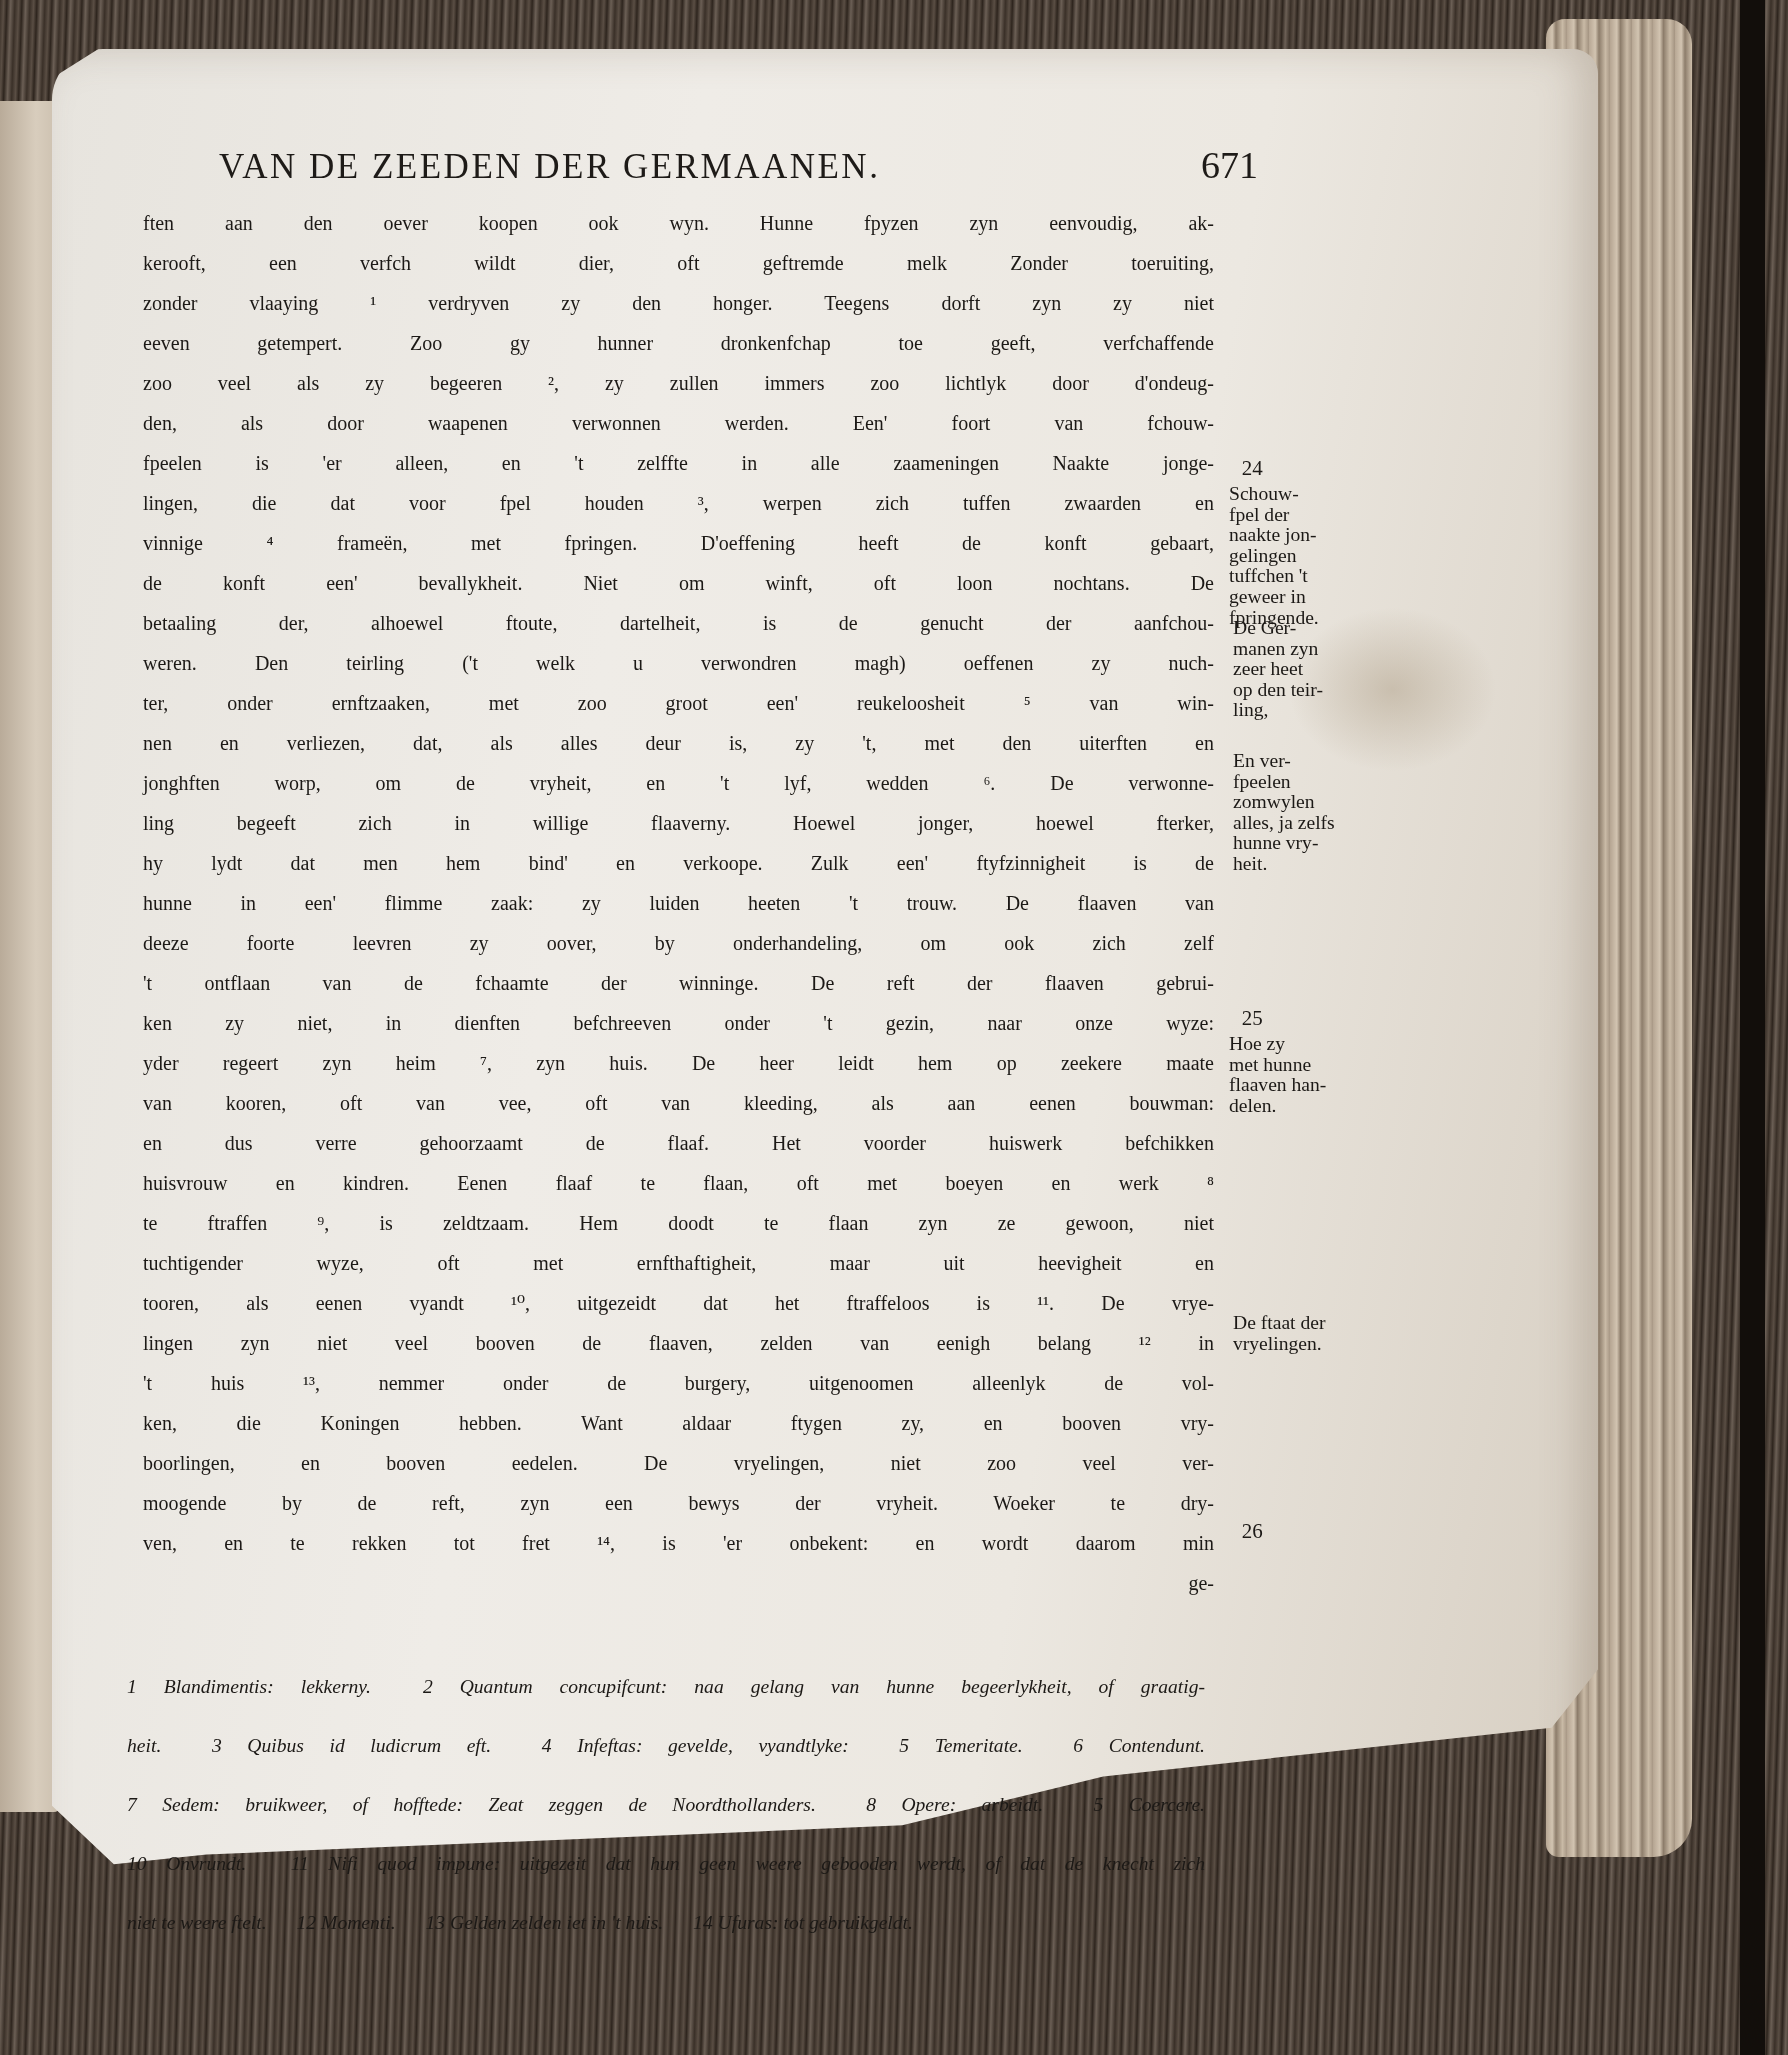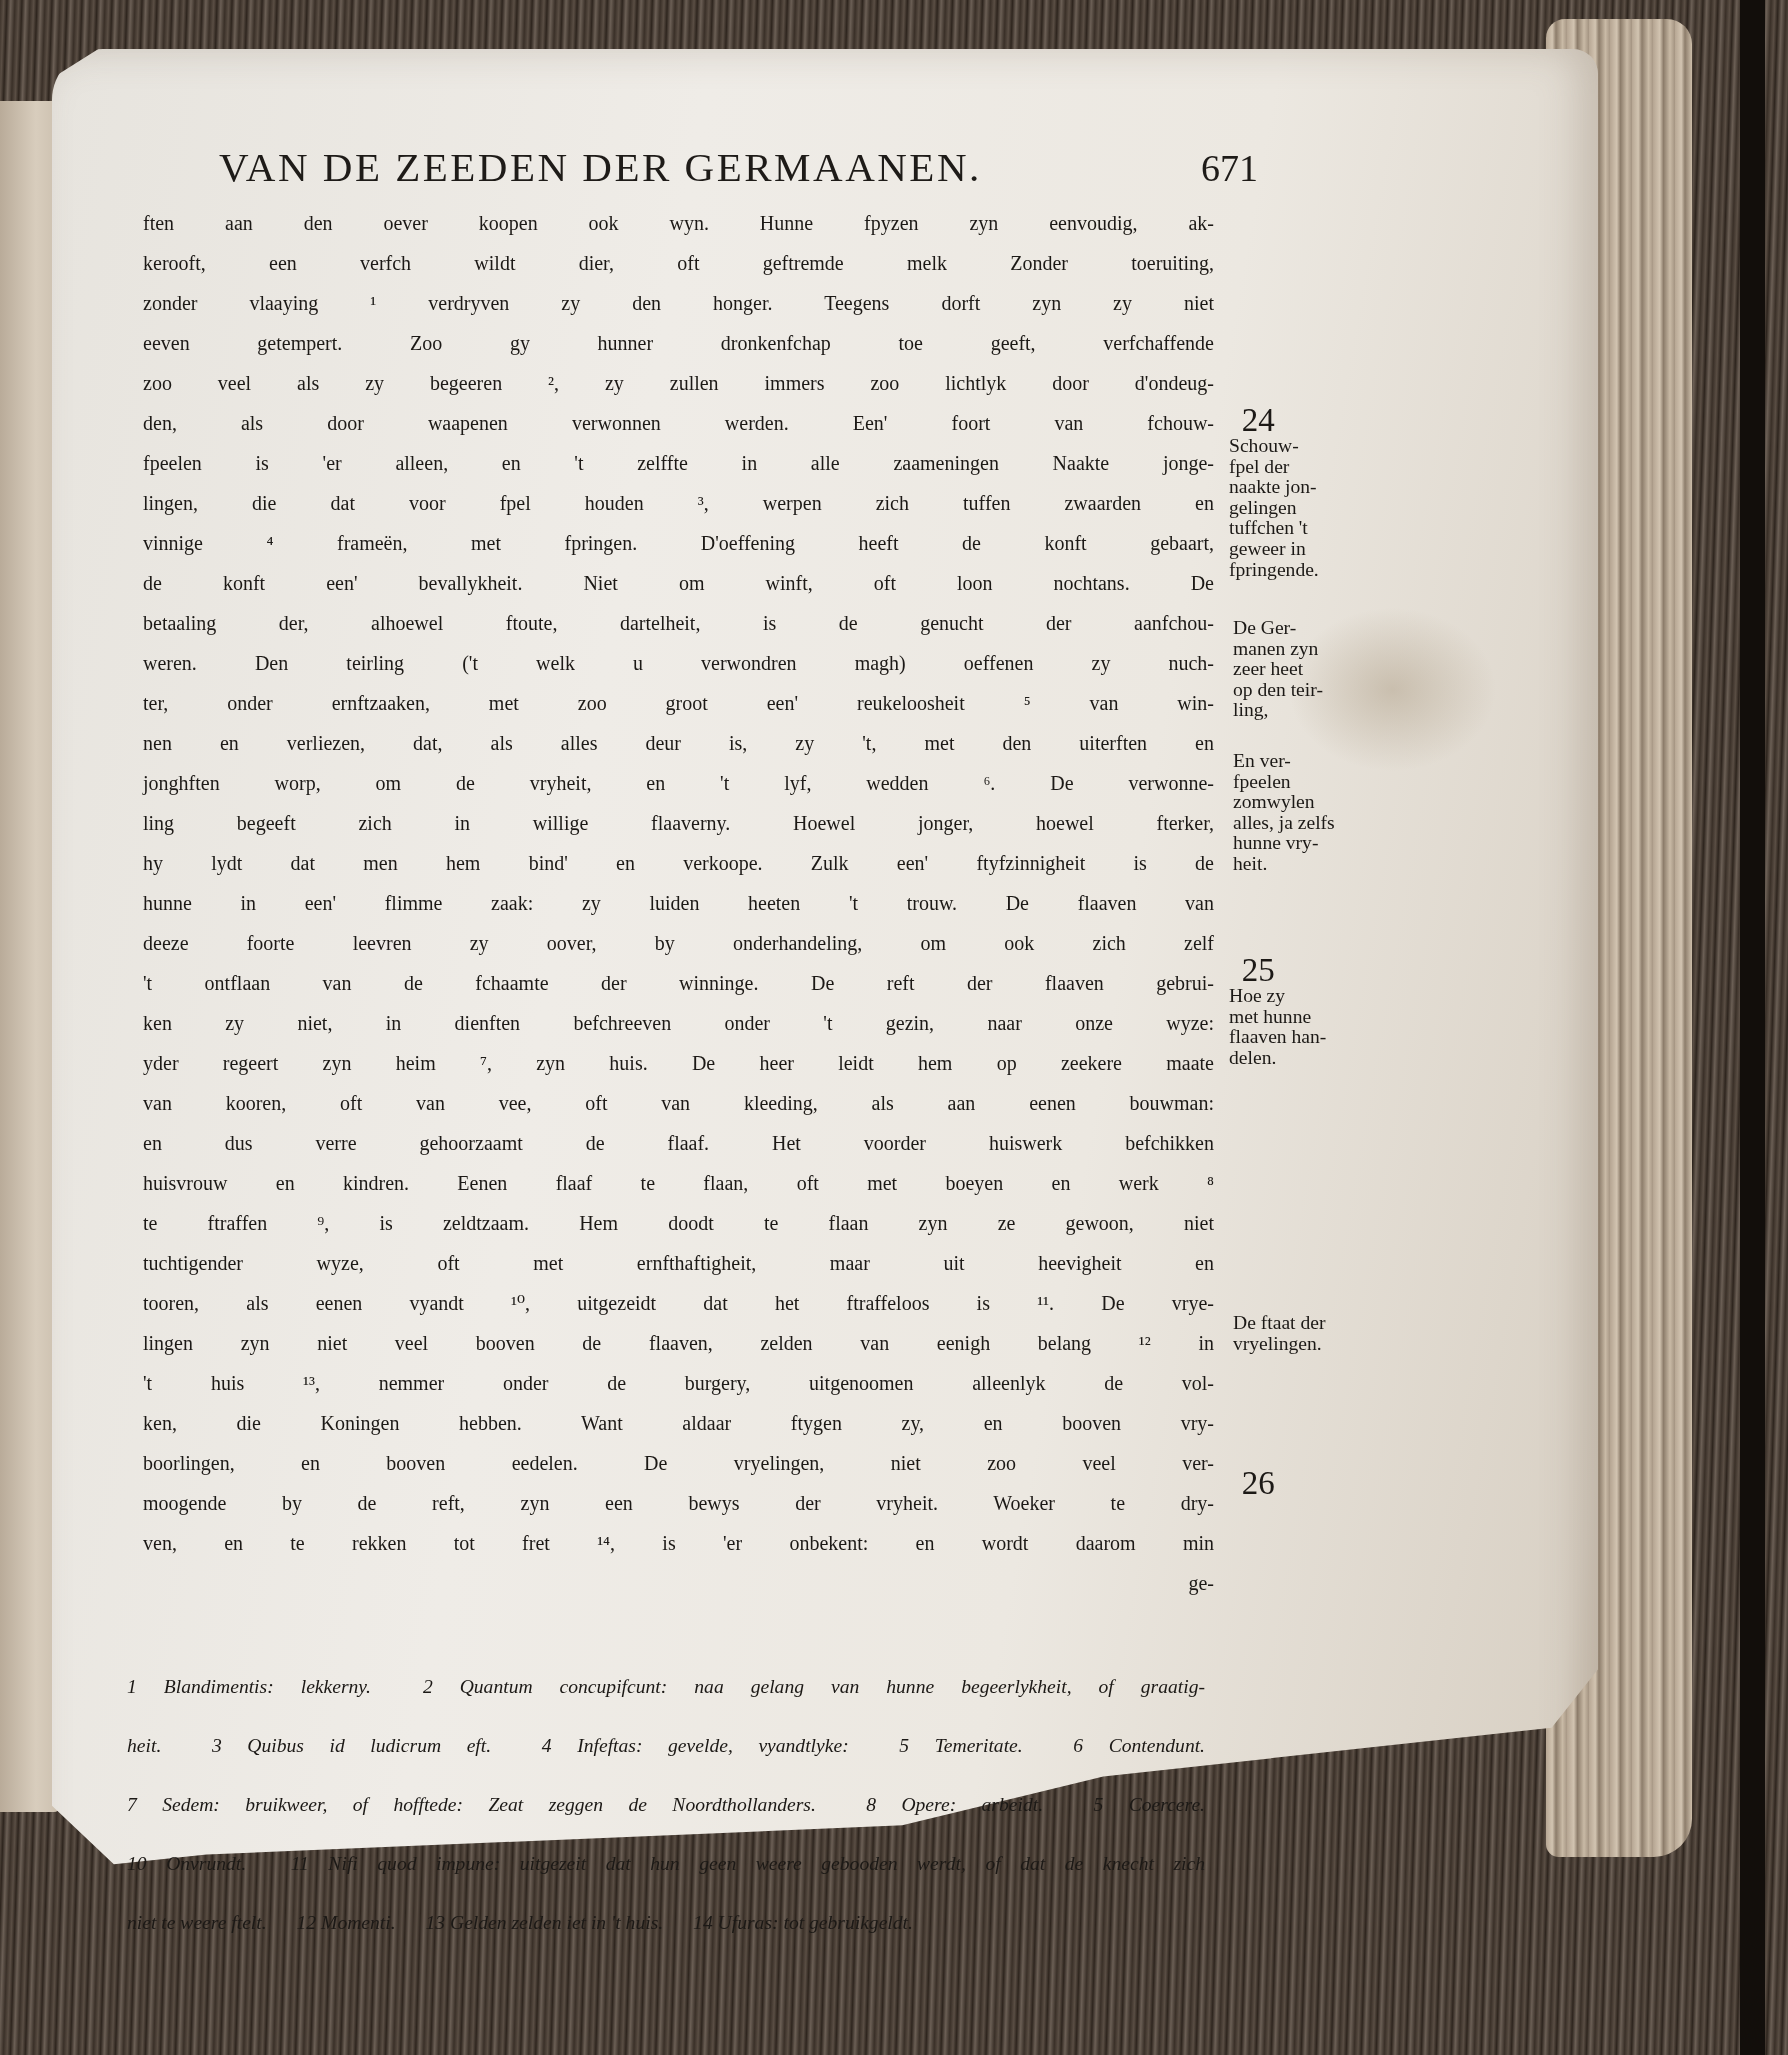--- a/index.html
+++ b/index.html
@@ -32,30 +32,30 @@
   }
   .stain {
     position:absolute; left:1236px; top:558px; width:209px; height:165px;
     background:radial-gradient(ellipse at center, rgba(150,130,100,.35), rgba(150,130,100,0) 70%);
   }
   .running-head {
     position:absolute; left:219px; top:143px; width:1039px;
     display:flex; justify-content:space-between; align-items:baseline;
     color:#1e1b18;
   }
-  .running-title { font-size:41px; letter-spacing:2.5px; }
+  .running-title { font-size:35px; letter-spacing:2.5px; }
   .page-number { font-size:38px; }
   .body-text {
     position:absolute; left:143px; top:203px; width:1071px;
     color:#1c1916; font-size:20px; line-height:40px;
   }
   .line { display:block; white-space:nowrap; text-align:justify; text-align-last:justify; height:40px; }
   .line.last { text-align:right; text-align-last:right; }
   .margin-note { position:absolute; color:#1c1916; font-size:19.6px; line-height:20.6px; }
-  .margin-note .num { font-size:33px; line-height:32px; display:block; padding-left:12.7px; }
+  .margin-note .num { font-size:21px; line-height:32px; display:block; padding-left:12.7px;margin-top:48px; }
   .margin-note .nl { display:block; white-space:nowrap; }
   .footnotes {
     position:absolute; left:127px; top:1641px; width:1103px;
     color:#1c1916; font-size:19.6px; line-height:26px; font-style:italic;
   }
   .footnotes .fl { display:block; white-space:nowrap; text-align:justify; text-align-last:justify;margin-top:33px; }
   .footnotes .fl.short { text-align-last:left; }
   .footnotes .fl span { margin-right:25px; }
 </style>
 </head>

